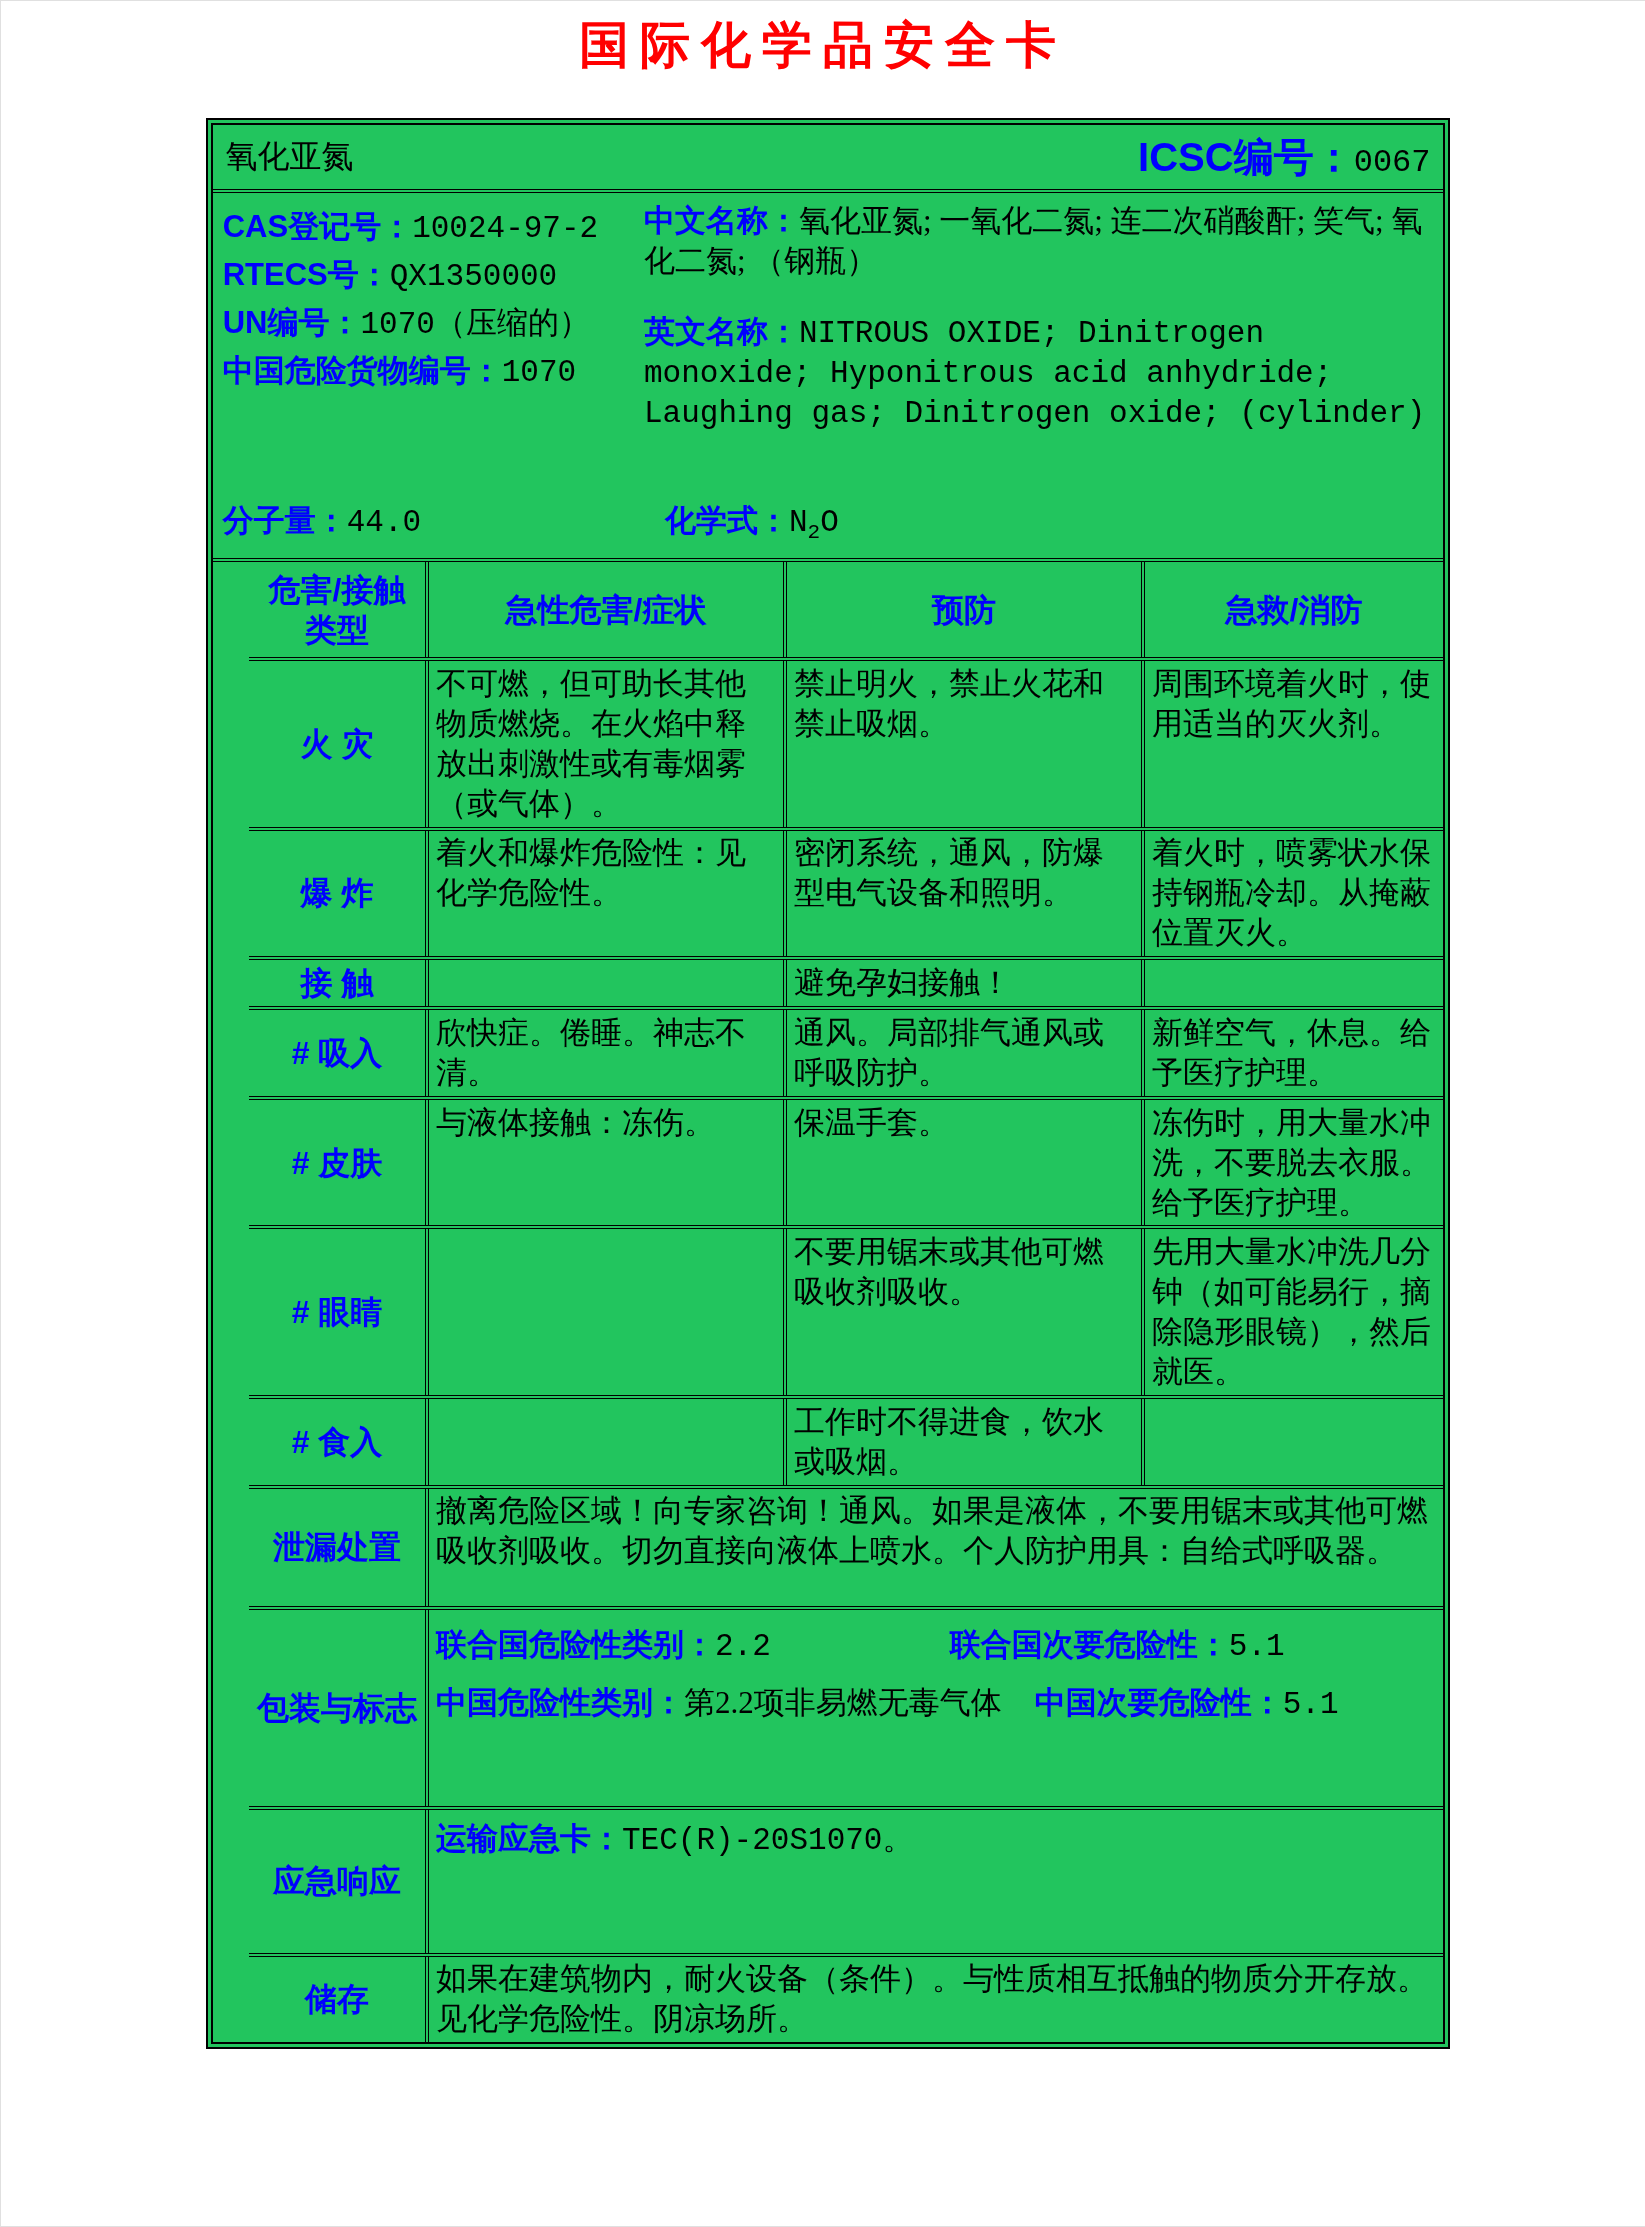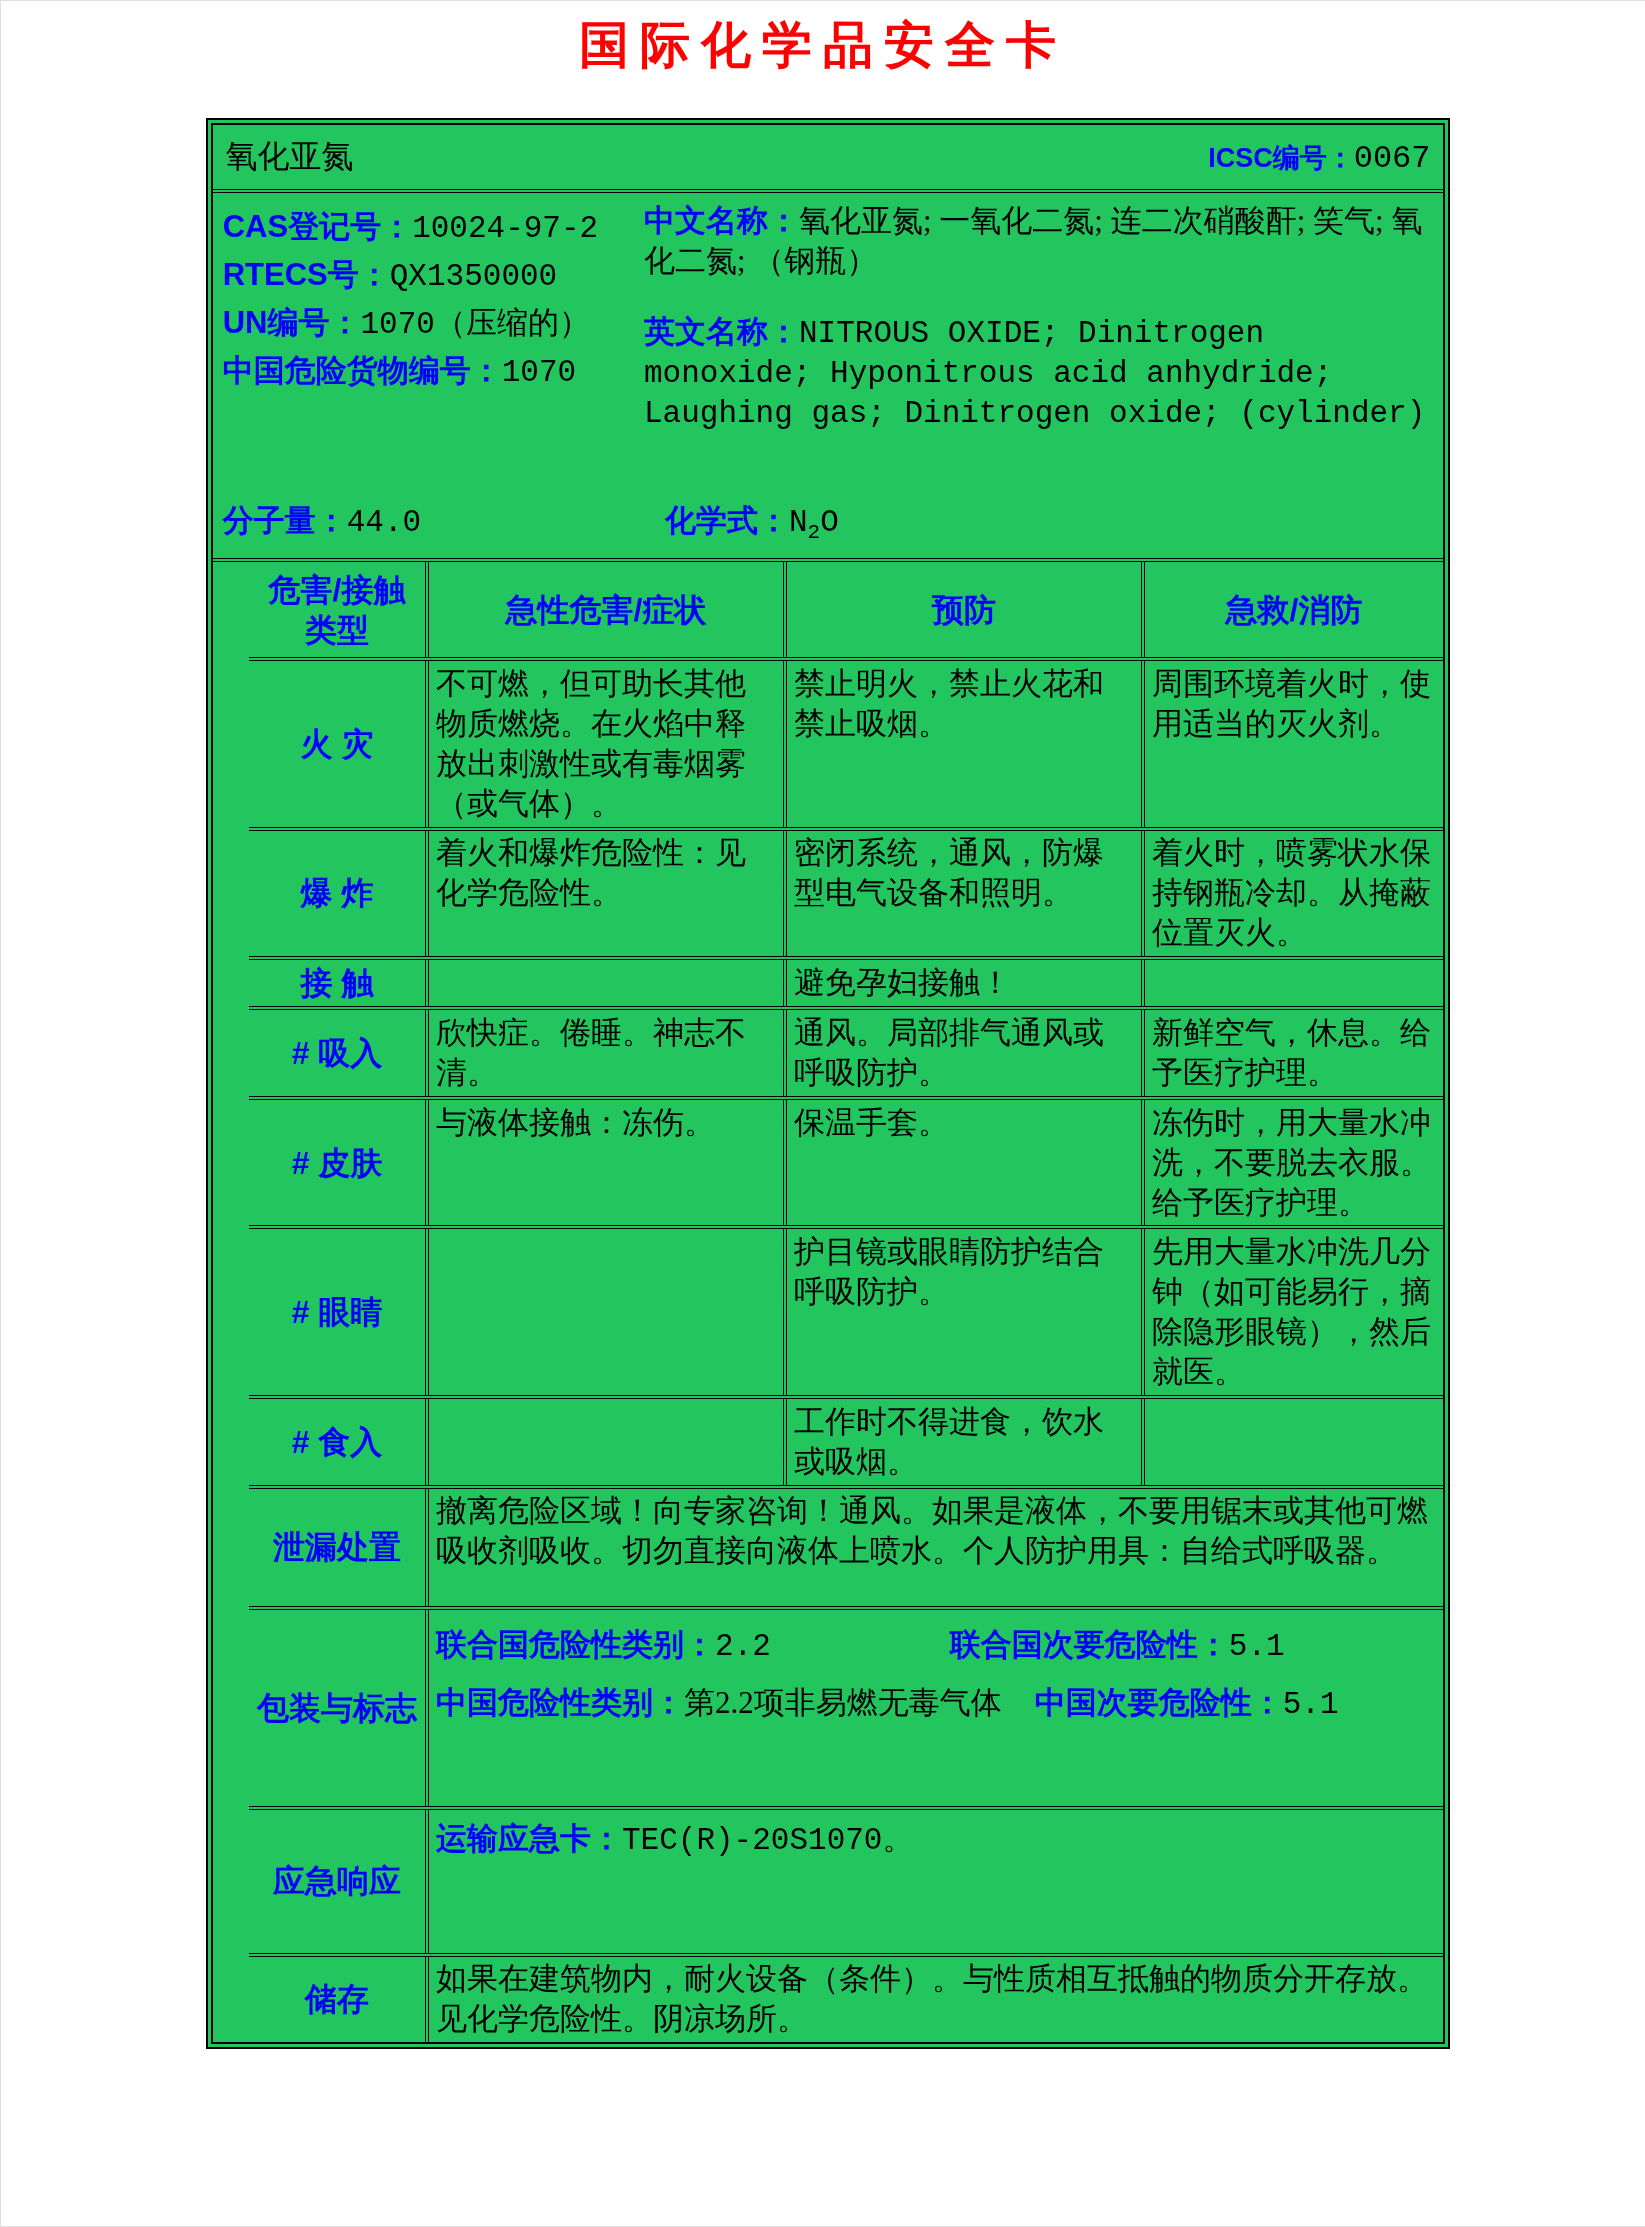--- a/index.html
+++ b/index.html
@@ -36,21 +36,21 @@
     font-family:"Liberation Sans","DejaVu Sans",sans-serif;
   }
   .mono{font-family:"Liberation Mono","DejaVu Sans Mono",monospace;}
   
   .row-name{
     height:64px;
     display:flex;align-items:center;justify-content:space-between;
     padding:0 12.5px;
     font-size:32px;
   }
-  .row-name .bl{font-size:27px;}
+  .row-name .bl{font-size:40px;}
   
   .sec-id{
     border-top:4.2px double #000;
     height:365px;
     position:relative;
     font-size:31px;
   }
   .id-left{position:absolute;left:9.7px;top:11px;line-height:46px;white-space:nowrap;}
   .id-right{position:absolute;left:431px;top:8.3px;width:804px;line-height:40px;}
   .en-block{margin-top:32px;line-height:38px;}
@@ -198,21 +198,21 @@
         <div class="cell c2">与液体接触：冻伤。</div>
         <div class="cell c3">保温手套。</div>
         <div class="cell c4">冻伤时，用大量水冲洗，不要脱去衣服。给予医疗护理。</div>
       </div>
 
       <div class="trow r-eye">
         <div class="cell c1">
             <span class="bl"># 眼睛</span>
           </div>
         <div class="cell c2"></div>
-        <div class="cell c3">护目镜或眼睛防护结合呼吸防护。</div>
+        <div class="cell c3">不要用锯末或其他可燃吸收剂吸收。</div>
         <div class="cell c4">先用大量水冲洗几分钟（如可能易行，摘除隐形眼镜），然后就医。</div>
       </div>
 
       <div class="trow r-ing">
         <div class="cell c1">
             <span class="bl"># 食入</span>
           </div>
         <div class="cell c2"></div>
         <div class="cell c3">工作时不得进食，饮水或吸烟。</div>
         <div class="cell c4"></div>

